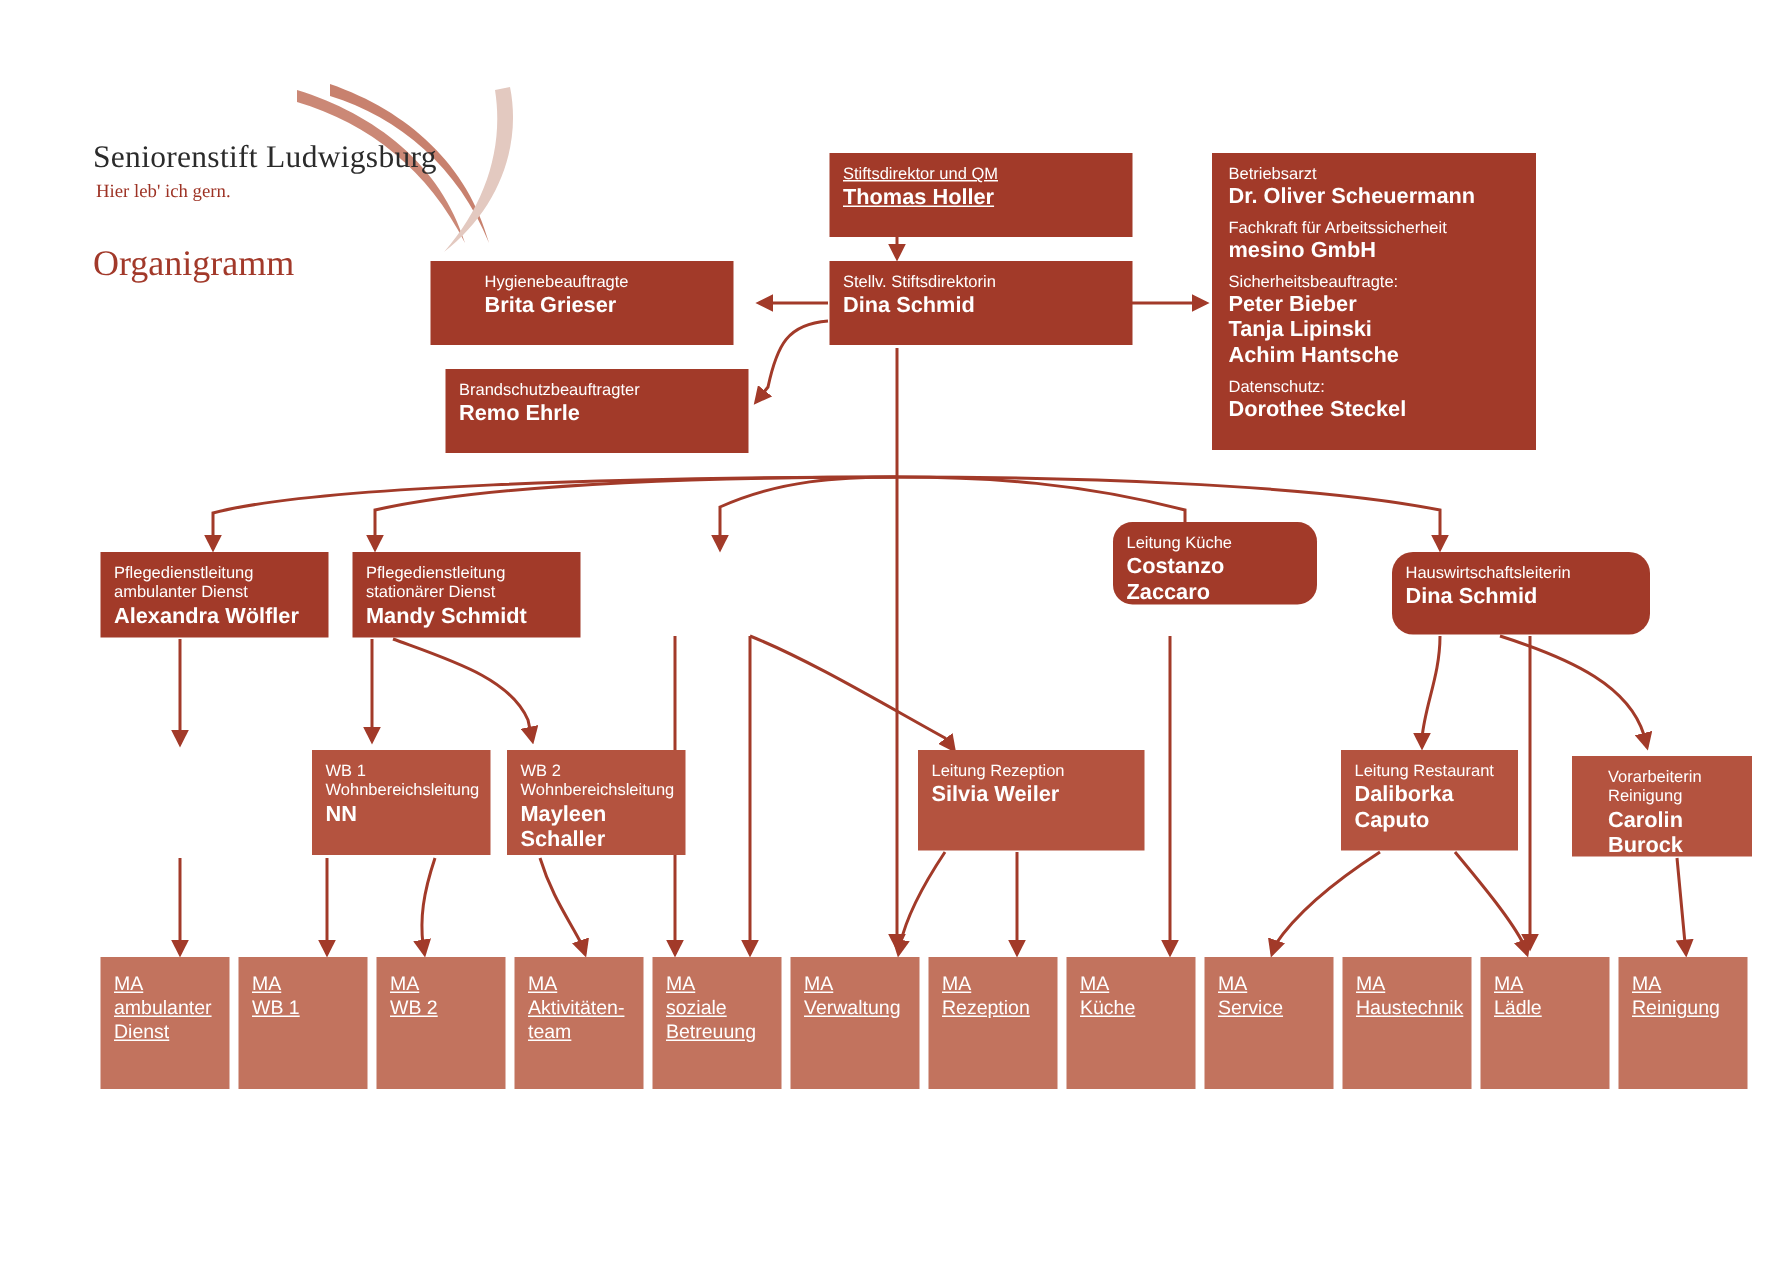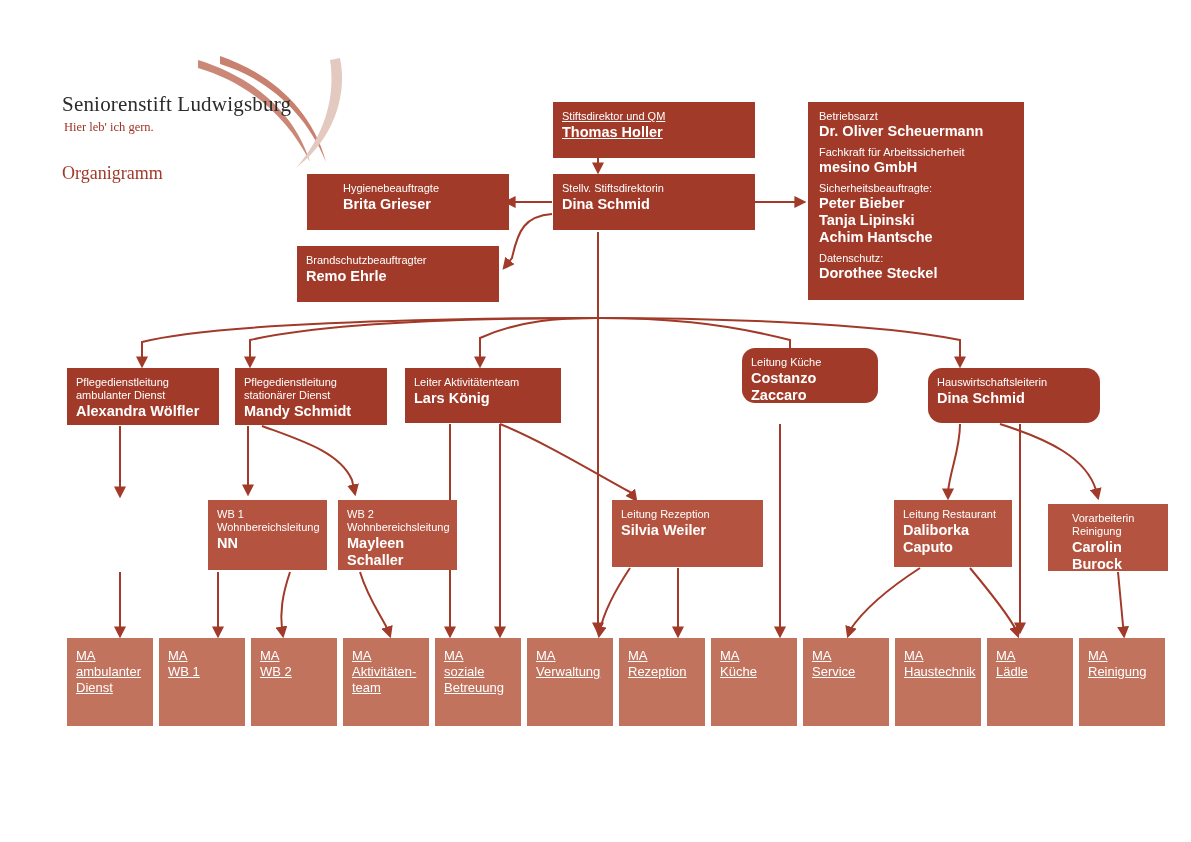--- a/index.html
+++ b/index.html
@@ -50,21 +50,21 @@
     position: absolute;
     left: 128px;
     top: -18px;
     width: 170px;
     height: 130px;
   }
   #page-title {
     position: absolute;
     left: 62px;
     top: 163px;
-    font-size: 18px;
+    font-size: 24px;
     color: #a2392a;
     font-family: "Liberation Serif", serif;
   }
 
   
   #wires {
     position: absolute;
     left: 0;
     top: 0;
     width: 1191px;
@@ -197,21 +197,21 @@
   <div class="node tone-dark" style="left:553px; top:102px; width:202px; height:56px;text-decoration:underline;">
     <span class="role">Stiftsdirektor und QM</span>
     <span class="name">Thomas Holler</span>
   </div>
 
   <div class="node tone-dark" style="left:553px; top:174px; width:202px; height:56px;">
     <span class="role">Stellv. Stiftsdirektorin</span>
     <span class="name">Dina Schmid</span>
   </div>
 
-  <div class="node tone-dark" style="left:307px; top:174px; width:202px; height:56px;padding-left:36px;">
+  <div class="node tone-dark" style="left:287px; top:174px; width:202px; height:56px;padding-left:36px;">
     <span class="role">Hygienebeauftragte</span>
     <span class="name">Brita Grieser</span>
   </div>
 
   <div class="node tone-dark multi" style="left:808px; top:102px; width:216px; height:198px; padding:8px 11px;">
     <span class="role">Betriebsarzt</span>
     <span class="name">Dr. Oliver Scheuermann</span>
     <div class="spacer"></div>
     <span class="role">Fachkraft für Arbeitssicherheit</span>
     <span class="name">mesino GmbH</span>
@@ -235,24 +235,20 @@
 ambulanter Dienst</span>
     <span class="name">Alexandra Wölfler</span>
   </div>
 
   <div class="node tone-dark" style="left:235px; top:368px; width:152px; height:57px;">
     <span class="role" style="white-space:pre-line;">Pflegedienstleitung
 stationärer Dienst</span>
     <span class="name">Mandy Schmidt</span>
   </div>
 
-  <div class="node tone-dark" style="left:405px; top:368px; width:156px; height:55px;">
-    <span class="role">Leiter Aktivitätenteam</span>
-    <span class="name">Lars König</span>
-  </div>
 
   <div class="node tone-dark" style="left:742px; top:348px; width:136px; height:55px;border-radius:13px;">
     <span class="role">Leitung Küche</span>
     <span class="name">Costanzo Zaccaro</span>
   </div>
 
   <div class="node tone-dark" style="left:928px; top:368px; width:172px; height:55px;border-radius:14px;">
     <span class="role">Hauswirtschaftsleiterin</span>
     <span class="name">Dina Schmid</span>
   </div>

